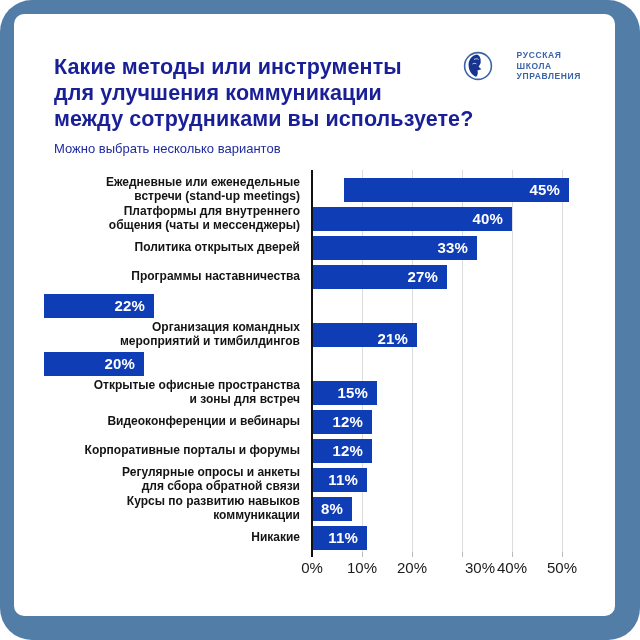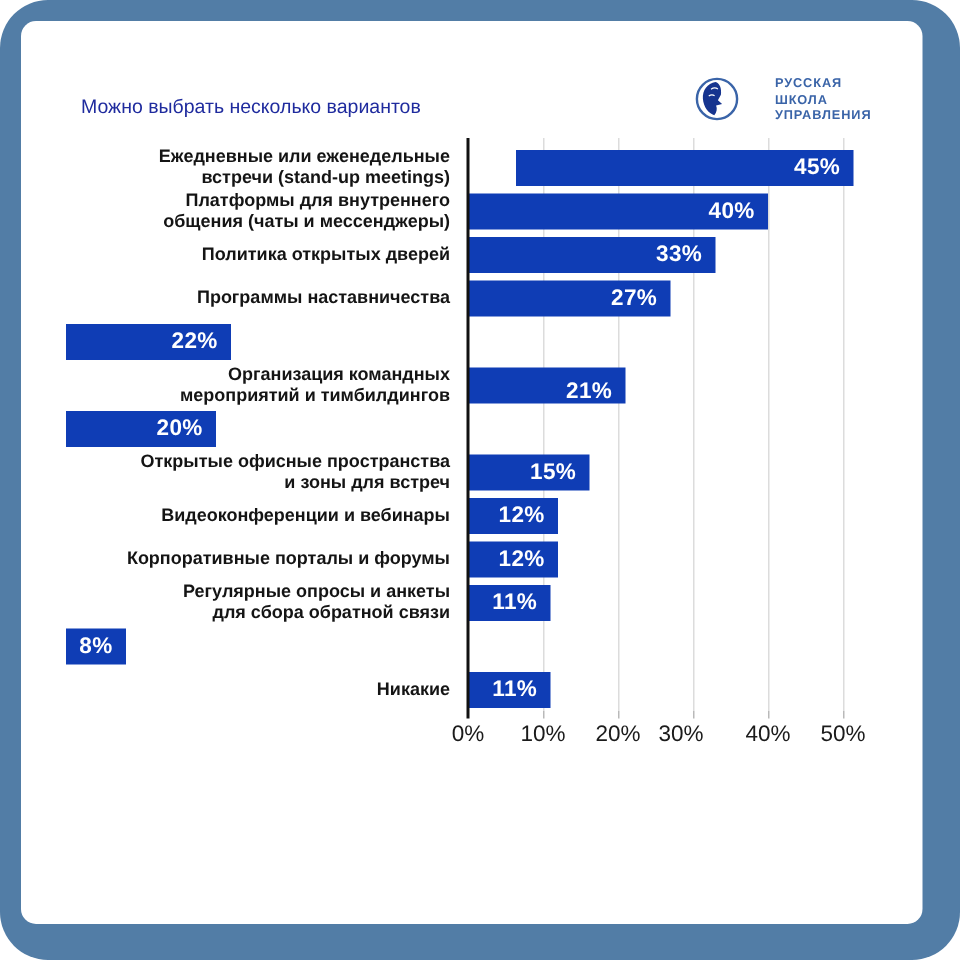--- a/index.html
+++ b/index.html
@@ -91,20 +91,25 @@
       <path d="M9.5,13 C10.8,12.2 12.4,12.2 13.4,12.9" stroke="#ffffff" stroke-width="0.8" fill="none"></path>
     </svg>
     <div class="logo-text">
       <div>РУССКАЯ</div>
       <div>ШКОЛА</div>
       <div>УПРАВЛЕНИЯ</div>
     </div>
   </div>
 
   <div class="header">
+    <div class="title">
+      <div>Какие методы или инструменты</div>
+      <div>для улучшения коммуникации</div>
+      <div>между сотрудниками вы используете?</div>
+    </div>
     <div class="subtitle">Можно выбрать несколько вариантов</div>
   </div>
 
   <div class="chart">
     <div class="chart-body">
       <div class="plot">
           <div class="gridline" style="left: 50px;"></div>
           <div class="gridline" style="left: 100px;"></div>
           <div class="gridline" style="left: 150px;"></div>
           <div class="gridline" style="left: 200px;"></div>
@@ -173,21 +178,21 @@
       <div class="bar" style="width: 100px;">
         <span class="val">20%</span>
       </div>
     </div>
   </div>
 
   <div class="row">
     <div class="cat">Открытые офисные пространства
 и зоны для встреч</div>
     <div class="track">
-      <div class="bar" style="width: 81px;">
+      <div class="bar" style="width: 65px;">
         <span class="val">15%</span>
       </div>
     </div>
   </div>
 
   <div class="row">
     <div class="cat">Видеоконференции и вебинары</div>
     <div class="track">
       <div class="bar" style="width: 60px;">
         <span class="val">12%</span>
@@ -208,20 +213,21 @@
     <div class="cat">Регулярные опросы и анкеты
 для сбора обратной связи</div>
     <div class="track">
       <div class="bar" style="width: 55px;">
         <span class="val">11%</span>
       </div>
     </div>
   </div>
 
   <div class="row">
+    <div class="cat">Курсы по развитию навыков коммуникации</div>
     <div class="track">
       <div class="bar" style="width: 40px;">
         <span class="val">8%</span>
       </div>
     </div>
   </div>
 
   <div class="row">
     <div class="cat">Никакие</div>
     <div class="track">
@@ -233,21 +239,21 @@
 </div>
     </div>
     <div class="x-axis">
         <div class="tick zero" style="left: 0px;"></div>
         <div class="tick-label" style="left: 0px;">0%</div>
         <div class="tick" style="left: 50px;"></div>
         <div class="tick-label" style="left: 50px;">10%</div>
         <div class="tick" style="left: 100px;"></div>
         <div class="tick-label" style="left: 100px;">20%</div>
         <div class="tick" style="left: 150px;"></div>
-        <div class="tick-label" style="left: 142px;">30%</div>
+        <div class="tick-label" style="left: 168px;">30%</div>
         <div class="tick" style="left: 200px;"></div>
         <div class="tick-label" style="left: 200px;">40%</div>
         <div class="tick" style="left: 250px;"></div>
         <div class="tick-label" style="left: 250px;">50%</div>
       </div>
   </div>
 
 </div>
 
 </body></html>

